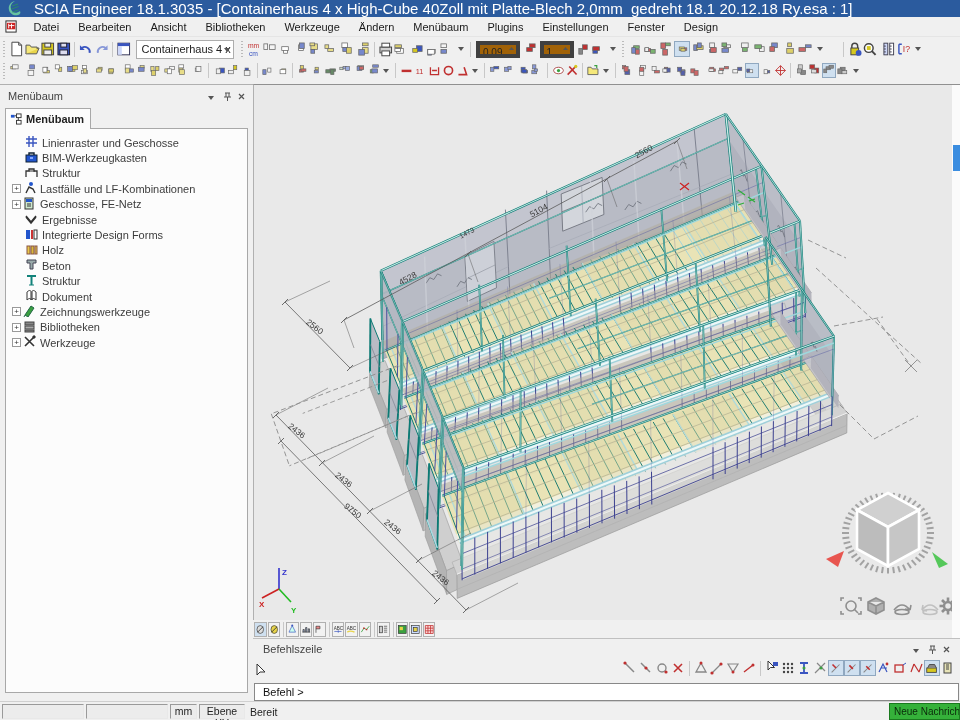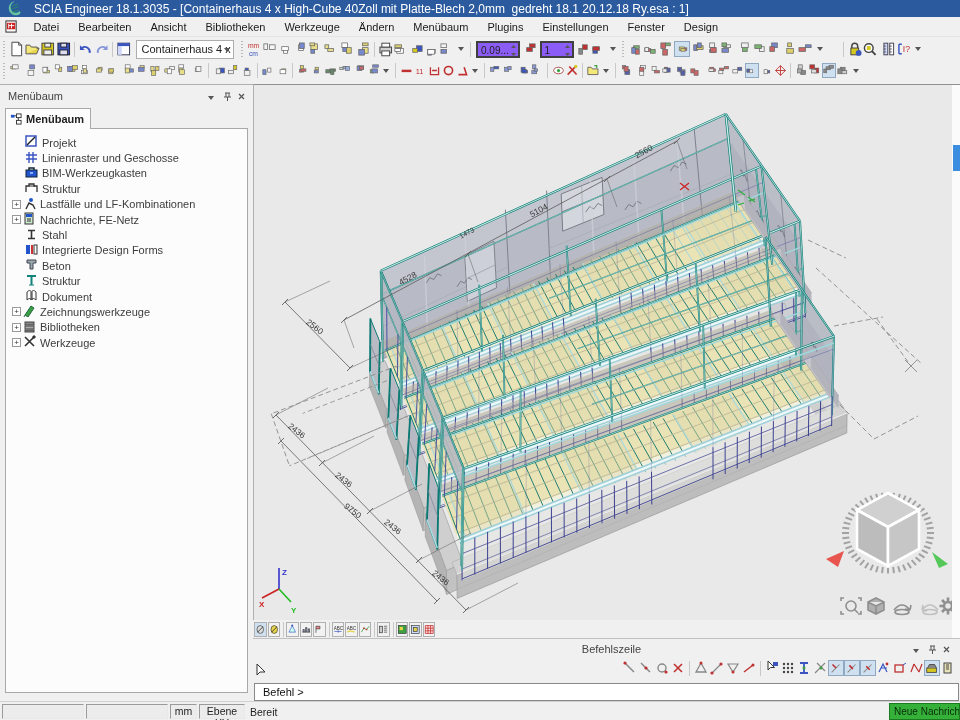--- a/index.html
+++ b/index.html
@@ -1,36 +1,36 @@
 <!DOCTYPE html>
 <html><head><meta charset="utf-8"><style>
 * { margin:0; padding:0; box-sizing:border-box; }
 html,body { width:960px; height:720px; overflow:hidden; font-family:"Liberation Sans", sans-serif; }
 #page { position:relative; width:960px; height:720px; background:#f0f0f0; }
 #title { position:absolute; left:0; top:0; width:960px; height:17px; background:#2b5b9e; color:#fff;
-  font-size:12px; display:flex; align-items:center; padding-left:8px; }
+  font-size:15px; display:flex; align-items:center; padding-left:8px; }
 #title svg { margin-right:12px; }
 #menu { position:absolute; left:0; top:17px; width:960px; height:20px; background:#f0f0f0; font-size:11px; color:#1a1a1a;
   display:flex; align-items:center; border-bottom:1px solid #e5e5e5;}
 .mi { margin:0 9.5px; }
 #menuicon { width:13px; height:13px; margin-left:5px; margin-right:6px; }
 #tb1 { position:absolute; left:0; top:37px; width:960px; height:24px; background:#f0f0f0; display:flex; align-items:center; }
 #tb2 { position:absolute; left:0; top:61px; width:960px; height:19px; background:#f0f0f0; display:flex; align-items:center; }
 .tbi { display:inline-flex; width:15.5px; height:16px; align-items:center; justify-content:center; flex:none; }
 #tb2 .tbi { width:14px; height:15px;text-decoration:underline; }
 #tb2 .tbi svg { width:13px; height:13px; }
 .pressed { background:#cfe0f0; border:1px solid #90a8c0; }
 .tsep { display:inline-block; width:1px; height:15px; background:#c8c8c8; margin:0 3px; flex:none; }
 .grip { display:inline-block; width:5px; height:16px; margin:0 2px; flex:none;
   background:repeating-linear-gradient(to bottom,#bbb 0 1px,transparent 1px 3px); background-size:2px 100%; background-repeat:repeat-y; background-position:1px 0;}
 .dd { width:0; height:0; border-left:3px solid transparent; border-right:3px solid transparent; border-top:4px solid #555; margin:0 3px; flex:none; align-self:center;}
 .combo { display:inline-block; width:98px; height:19px; line-height:17px; background:#fff; border:1px solid #adadad; font-size:11px; color:#222;
   padding-left:5px; margin:0 4px; position:relative; flex:none; white-space:nowrap; overflow:hidden;}
 .ca { position:absolute; right:3px; top:7px; width:0; height:0; border-left:3px solid transparent; border-right:3px solid transparent; border-top:4px solid #555; }
-.spin { display:inline-block; width:44px; height:17px; line-height:15px; background:#8b5cf6; border:2px solid #404040; font-size:10px; color:#222;
+.spin { display:inline-block; width:44px; height:17px; line-height:15px; background:#a16207; border:4px solid #404040; font-size:10px; color:#222;
   padding-left:3px; position:relative; margin:0 2px; flex:none; white-space:nowrap; overflow:hidden;}
 .sparr { position:absolute; right:1px; top:1px; }
 #dockl { position:absolute; left:0; top:84px; width:253px; height:617px; background:#f0f0f0; border-top:1px solid #b0b0b0; }
 #dlhead { position:relative; height:23px; font-size:11px; color:#444; padding:5px 0 0 8px; }
 #dlbtns { position:absolute; right:8px; top:7px;}
 #dltab { position:absolute; left:5px; top:23px; width:86px; height:21px; background:#fcfcfc; border:1px solid #a8a8a8; border-bottom:none;
   font-size:11px; font-weight:bold; color:#222; display:flex; align-items:center; padding-left:4px; z-index:2;}
 #dltab svg { margin-right:4px; }
 #dltree { position:absolute; left:5px; top:43px; width:243px; height:565px; background:#fcfcfc; border:1px solid #a8a8a8; padding-top:6px; }
 .ti { height:15.4px; display:flex; align-items:center; font-size:11px; color:#3c3c3c; white-space:nowrap; }
@@ -40,21 +40,21 @@
 .tii { width:17px; margin-left:2px; flex:none; }
 .til { }
 #vp { position:absolute; left:253px; top:84px; width:699px; height:536px; background:#e9e9e9; border-top:1px solid #909090; border-left:1px solid #b0b0b0;}
 #vstrip { position:absolute; left:952px; top:84px; width:8px; height:617px; background:#fbfbfb; border-top:1px solid #909090;}
 #vstab { position:absolute; left:953px; top:145px; width:7px; height:26px; background:#3b8de0; }
 #vtabs { position:absolute; left:253px; top:620px; width:699px; height:18px; background:#f0f0f0; display:flex; align-items:center; padding-left:1px;}
 .vti { width:12.5px; height:15px; border:1px solid #b0b0b0; background:#f2f2f2; margin-right:1px; display:inline-flex; align-items:center; justify-content:center; flex:none;}
 .vti svg { width:11px; height:11px; }
 #vtabs .pressed { background:#cfe0f0; }
 #vtabs .tsep { margin:0 2px; }
-#cmdp { position:absolute; left:253px; top:638px; width:707px; height:63px; background:#f0f0f0; border-top:1px solid #c0c0c0;text-align:center;}
+#cmdp { position:absolute; left:253px; top:638px; width:707px; height:63px; background:#f0f0f0; border-top:1px solid #c0c0c0;}
 #cmdhead { position:relative; height:20px; font-size:11px; color:#444; padding:4px 0 0 10px;}
 #cmdbtns { position:absolute; right:10px; top:6px;}
 #cmdtb { position:relative; height:24px; display:flex; align-items:center; }
 .cmi { width:16px; height:16px; }
 #cmdicons { position:absolute; right:4px; top:1px; display:flex; align-items:center;}
 #cmdin { position:absolute; left:1px; top:44px; width:705px; height:18px; background:#fff; border:1px solid #888; font-size:11px; color:#111;
   display:flex; align-items:center; padding-left:8px;}
 #status { position:absolute; left:0; top:701px; width:960px; height:19px; background:#f0f0f0; border-top:1px solid #d0d0d0; font-size:10.5px; color:#222;}
 .scell { position:absolute; top:2px; height:15px; border:1px solid; border-color:#9a9a9a #e8e8e8 #e8e8e8 #9a9a9a; background:#ececec;}
 #nmsg { position:absolute; right:0; top:1px; width:71px; height:17px; background:#35b13a; border:1px solid #1a7a1e; color:#0a2a0a;
@@ -728,28 +728,20 @@
     <div id="dltab"><svg width="12" height="12" viewBox="0 0 13 13">
           <rect x="1" y="2" width="4" height="3" fill="#2255cc"></rect>
           <rect x="7" y="1" width="5" height="4" fill="#fff" stroke="#333"></rect>
           <rect x="7" y="8" width="5" height="4" fill="#fff" stroke="#333"></rect>
           <path d="M5,3 h2 M9,5 v3" stroke="#333" fill="none"></path>
         </svg>Menübaum</div>
     <div id="dltree">
         <div class="ti">
           <span class="expsp"></span>
           <span class="tii"><svg width="13" height="13" viewBox="0 0 13 13">
-              <rect x="1" y="1" width="10" height="10" fill="#fff" stroke="#3a55c0" stroke-width="1.5"></rect>
-              <line x1="2" y1="10" x2="10" y2="2" stroke="#222" stroke-width="1.5"></line>
-            </svg></span>
-          <span class="til">Projekt</span>
-        </div>
-        <div class="ti">
-          <span class="expsp"></span>
-          <span class="tii"><svg width="13" height="13" viewBox="0 0 13 13">
               <path d="M4,1 v11 M8,1 v11 M1,4 h11 M1,8 h11" stroke="#3a55c0" stroke-width="1.4"></path>
             </svg></span>
           <span class="til">Linienraster und Geschosse</span>
         </div>
         <div class="ti">
           <span class="expsp"></span>
           <span class="tii"><svg width="13" height="13" viewBox="0 0 13 13">
               <rect x="1" y="4" width="11" height="7" fill="#2255cc" stroke="#123"></rect>
               <path d="M4,4 v-2 h5 v2" fill="none" stroke="#123" stroke-width="1.4"></path>
               <rect x="5" y="6" width="3" height="2" fill="#88aaff"></rect>
@@ -772,37 +764,46 @@
             </svg></span>
           <span class="til">Lastfälle und LF-Kombinationen</span>
         </div>
         <div class="ti">
           <span class="exp">+</span>
           <span class="tii"><svg width="13" height="13" viewBox="0 0 13 13">
               <rect x="2" y="1" width="8" height="11" fill="#cfe8cf" stroke="#333"></rect>
               <rect x="3" y="2" width="6" height="3" fill="#2255cc"></rect>
               <path d="M4,7 h4 M4,9 h4" stroke="#333"></path>
             </svg></span>
-          <span class="til">Nachrichte, FE-Netz</span>
+          <span class="til">Geschosse, FE-Netz</span>
         </div>
         <div class="ti">
           <span class="expsp"></span>
           <span class="tii"><svg width="13" height="13" viewBox="0 0 13 13">
-              <path d="M3,2.5 h7 M6.5,2.5 v8 M3,10.5 h7" stroke="#333" stroke-width="1.6" fill="none"></path>
+              <path d="M1,4 l5,6 5,-6 m-10,1 l5,6 5,-6" fill="none" stroke="#333" stroke-width="1.5"></path>
             </svg></span>
-          <span class="til">Stahl</span>
+          <span class="til">Ergebnisse</span>
         </div>
         <div class="ti">
           <span class="expsp"></span>
           <span class="tii"><svg width="13" height="13" viewBox="0 0 13 13">
               <rect x="1" y="2" width="4" height="9" fill="#2255cc"></rect>
               <rect x="6" y="2" width="2" height="9" fill="#cc3333"></rect>
               <rect x="9" y="2" width="3" height="9" fill="#fff" stroke="#333"></rect>
             </svg></span>
           <span class="til">Integrierte Design Forms</span>
+        </div>
+        <div class="ti">
+          <span class="expsp"></span>
+          <span class="tii"><svg width="13" height="13" viewBox="0 0 13 13">
+              <rect x="2" y="3" width="3" height="8" fill="#e8c84a" stroke="#854"></rect>
+              <rect x="6" y="3" width="3" height="8" fill="#d8b83a" stroke="#854"></rect>
+              <rect x="10" y="3" width="2" height="8" fill="#e8c84a" stroke="#854"></rect>
+            </svg></span>
+          <span class="til">Holz</span>
         </div>
         <div class="ti">
           <span class="expsp"></span>
           <span class="tii"><svg width="13" height="13" viewBox="0 0 13 13">
               <path d="M2,2 h9 v3 h-3 v6 h-3 v-6 h-3 z" fill="#9aa" stroke="#445"></path>
             </svg></span>
           <span class="til">Beton</span>
         </div>
         <div class="ti">
           <span class="expsp"></span>

